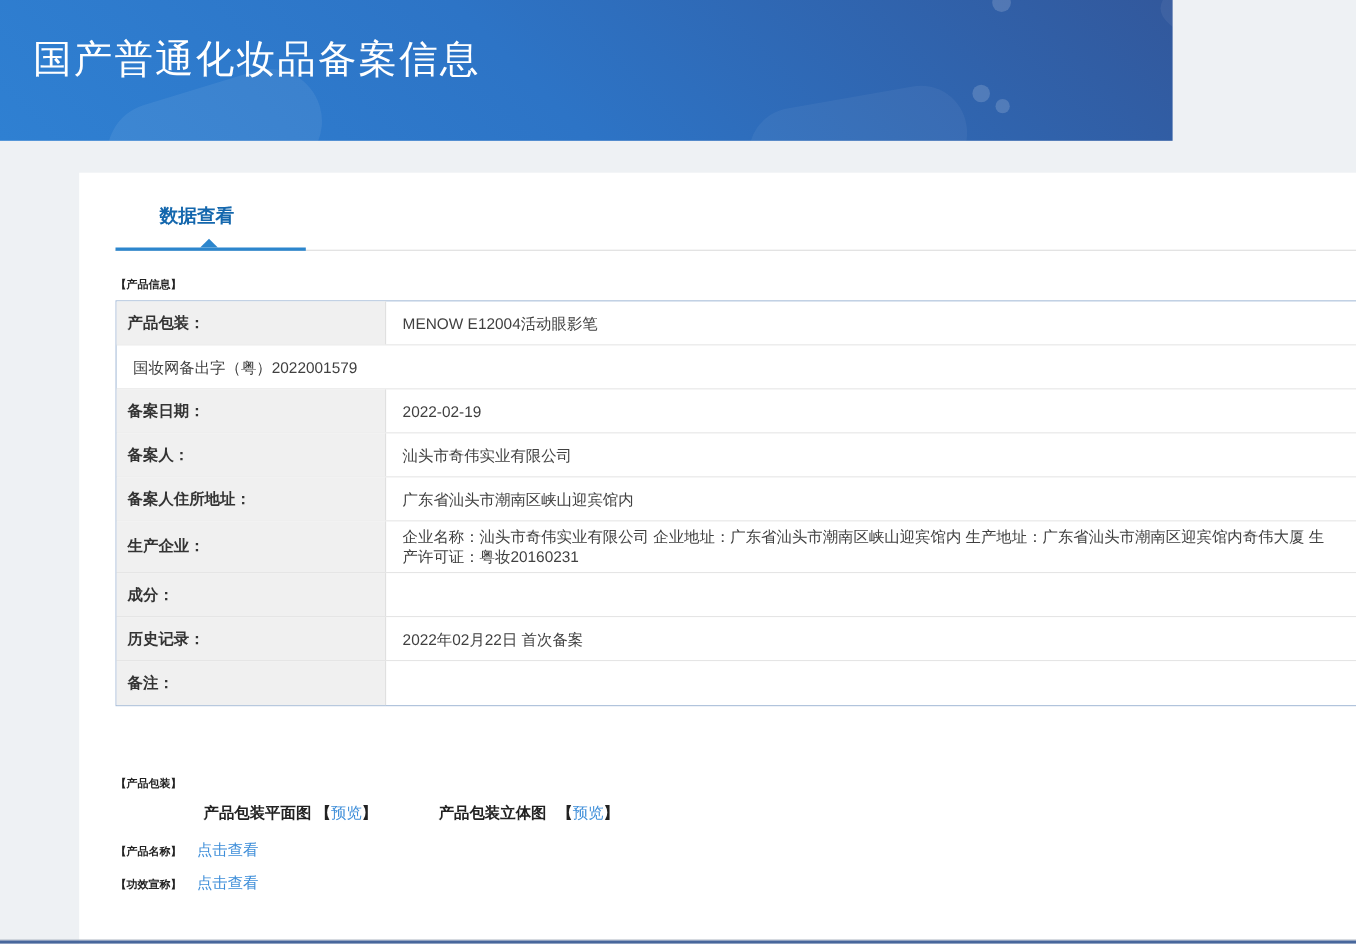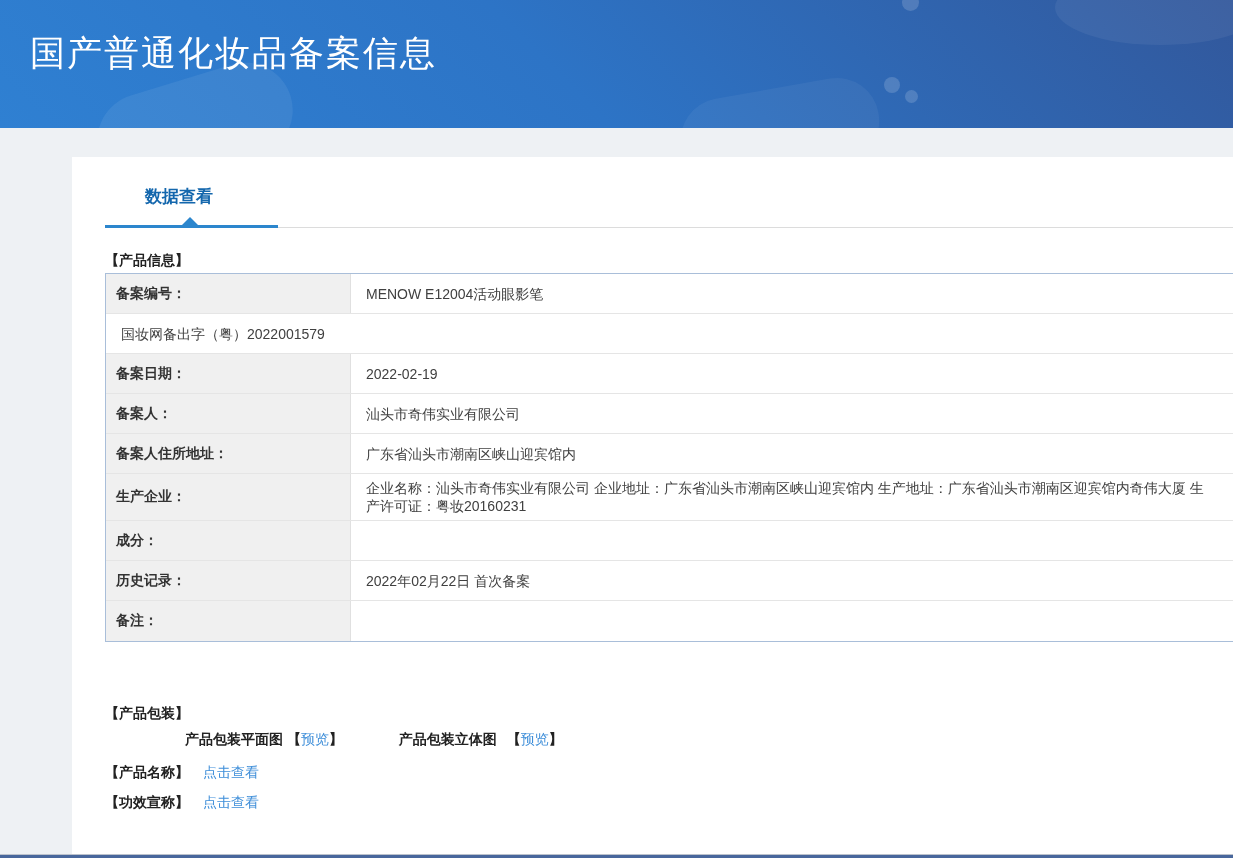--- a/index.html
+++ b/index.html
@@ -7,21 +7,21 @@
   body {
     position:relative;
     background:#eef1f4;
     font-family:"Liberation Sans","DejaVu Sans",sans-serif;
     overflow:hidden;
     color:#333;
   }
 
   
   .banner {
-    position:absolute; left:0; top:0; width:1233px; height:128px;
+    position:absolute; left:0; top:0; width:1066px; height:128px;
     background:linear-gradient(225deg,#32589c 0%,#2d74c6 55%,#2f80d2 100%);
     overflow:hidden;
   }
   .banner-title {
     position:absolute; left:30px; top:30px;
     font-size:35px; color:#ffffff; letter-spacing:2px; font-weight:400;
   }
   .decor { position:absolute; background:rgba(255,255,255,0.07); }
   .d1 { left:95px;  top:78px;  width:200px; height:95px; border-radius:48px; transform:rotate(-17deg); }
   .d2 { left:680px; top:88px;  width:200px; height:85px; border-radius:42px; transform:rotate(-10deg); background:rgba(255,255,255,0.05); }
@@ -48,21 +48,21 @@
   }
   .tab-rule-blue {
     position:absolute; left:33px; top:68px; width:173px; height:3px; background:#2c86cd;
   }
   .tab-caret {
     position:absolute; left:110px; top:60px; width:0; height:0;
     border-left:8px solid transparent; border-right:8px solid transparent;
     border-bottom:8px solid #2c86cd;
   }
 
-  .sec-title { font-size:14px; font-weight:bold; color:#222; }
+  .sec-title { font-size:10px; font-weight:bold; color:#222; }
   .sec1 { position:absolute; left:33px; top:95px; }
 
   
   .info-table {
     position:absolute; left:33px; top:116px; width:1133px;
     border:1px solid #a9bed9; background:#fff;
   }
   .trow { display:flex; width:100%; height:40px; border-bottom:1px solid #e5e5e5; }
   .trow:last-child { border-bottom:none; }
   .trow.tall { height:47px; }
@@ -111,21 +111,21 @@
 
   <div class="tab-label">数据查看</div>
   <div class="tab-rule-gray"></div>
   <div class="tab-rule-blue"></div>
   <div class="tab-caret"></div>
 
   <div class="sec-title sec1">【产品信息】</div>
 
   <div class="info-table">
     <div class="trow">
-      <div class="tlabel">备案编号：</div>
+      <div class="tlabel">产品包装：</div>
       <div class="tvalue">MENOW E12004活动眼影笔</div>
     </div>
     <div class="trow">
       <div class="tvalue">国妆网备出字（粤）2022001579</div>
     </div>
     <div class="trow">
       <div class="tlabel">备案日期：</div>
       <div class="tvalue">2022-02-19</div>
     </div>
     <div class="trow">

